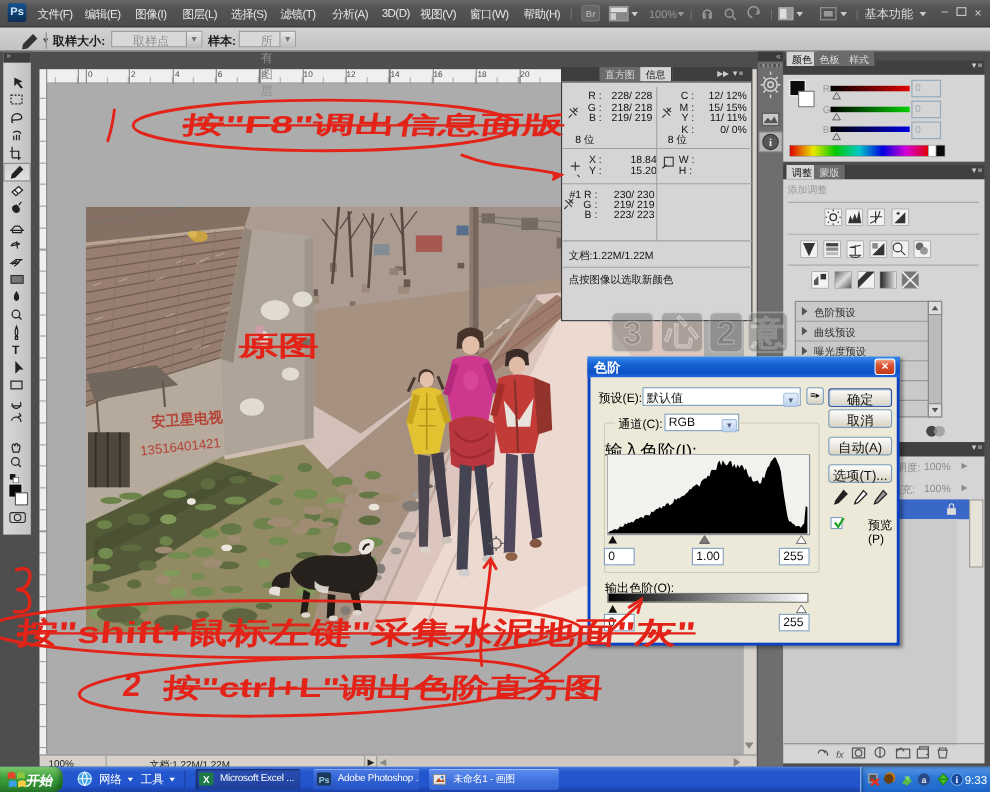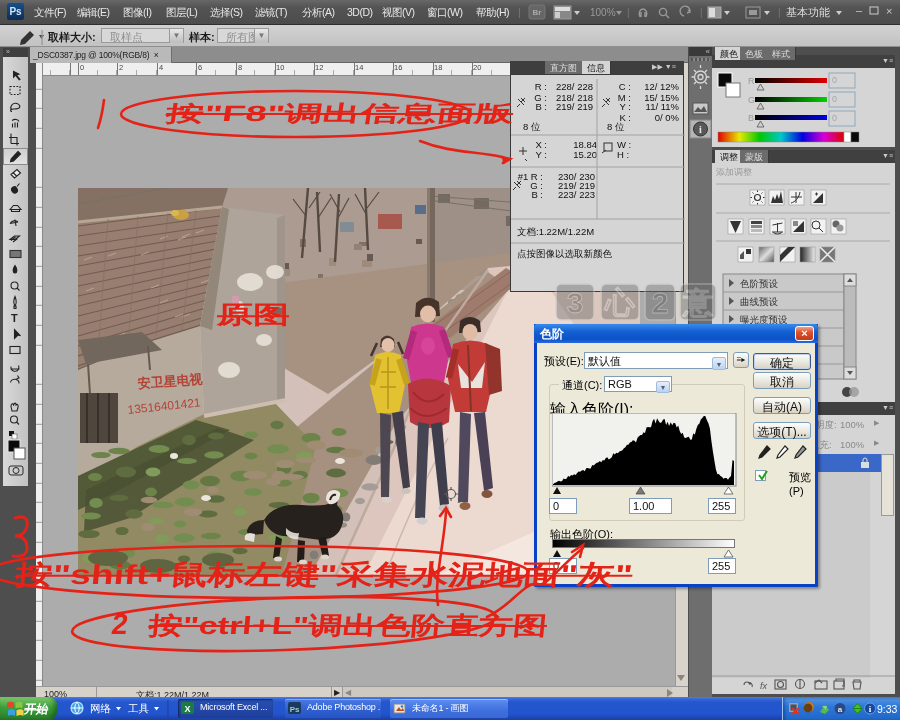--- a/index.html
+++ b/index.html
@@ -13,21 +13,21 @@
 #menubar{left:0;top:0;width:900px;height:25px;
 background:linear-gradient(#686868,#545454 30%,#4c4c4c);border-bottom:1px solid #2e2e2e;}
 #menubar .mi{position:absolute;top:6px;font-size:10.5px;color:#e7e7e7;letter-spacing:-0.5px;}
 #pslogo{position:absolute;left:7px;top:3px;width:17px;height:17px;background:linear-gradient(#15508c,#0c2e55);
 color:#cfe6f9;font-size:10px;font-weight:bold;text-align:center;line-height:17px;border-radius:2px;}
 
 #optbar{left:0;top:25px;width:900px;height:22px;background:linear-gradient(#d2d2d2,#c2c2c2);
 border-bottom:1px solid #8f8f8f;}
 .optlbl{position:absolute;top:5px;font-size:11px;color:#1c1c1c;font-weight:bold;}
 .optdd{position:absolute;top:3px;height:15px;background:#d8d8d8;border:1px solid #9a9a9a;
-font-size:11px;color:#8f8f8f;padding:1px 8px;}
+font-size:11px;color:#8f8f8f;padding:1px 19px;}
 .optdd .db{position:absolute;right:0;top:0;width:14px;height:14px;background:linear-gradient(#e8e8e8,#bdbdbd);
 border-left:1px solid #9a9a9a;color:#777;font-size:8px;text-align:center;line-height:14px;}
 
 #tabbar{left:0;top:47px;width:688px;height:16px;background:#8d8d8d;border-bottom:1px solid #666;}
 #doctab{position:absolute;left:30px;top:0;width:142px;height:16px;background:#b9b9b9;
 border-right:1px solid #6e6e6e;font-size:8.5px;color:#222;padding:3px 3px;white-space:nowrap;overflow:hidden;letter-spacing:-0.2px;}
 
 #toolcol{left:0;top:47px;width:30px;height:639px;background:#4e4e4e;}
 #toolbox{position:absolute;left:3px;top:1px;width:25px;height:438px;background:linear-gradient(90deg,#d8d8d8,#c2c2c2);}
 #toolhead{position:absolute;left:3px;top:1px;width:25px;height:9px;background:#3f3f3f;color:#bbb;font-size:7px;line-height:8px;padding-left:3px;}
@@ -449,24 +449,20 @@
     <svg class="abs" style="left:10px;top:2px" width="36" height="18">
       <path d="M20 4 l4 4 -9 9 -5 1 1 -5 z" fill="#333"></path>
       <path d="M29 8 l5 0 -2.5 4 z" fill="#444"></path>
     </svg>
     <span style="position:absolute;left:40px;top:3px;color:#999">|</span>
     <span class="optlbl" style="left:48px">取样大小:</span>
     <div class="optdd" style="left:101px;width:83px">取样点<span class="db">▼</span></div>
     <span class="optlbl" style="left:189px">样本:</span>
     <div class="optdd" style="left:217px;width:52px">所有图层<span class="db">▼</span></div>
   </div>
-  <div class="abs" id="tabbar">
-    <div style="position:absolute;left:0;top:0;width:30px;height:16px;background:#3f3f3f;color:#bbb;font-size:8px;padding:1px 3px">»</div>
-    <div id="doctab">_DSC0387.jpg @ 100%(RGB/8)&nbsp;&nbsp;×</div>
-  </div>
   <div class="abs" id="toolcol">
     <div id="toolbox"></div>
     <div id="toolhead">»</div>
     <div class="abs" style="left:3px;top:101px;width:25px;height:17px;border:1px solid #8a8a8a;background:linear-gradient(#cfcfcf,#e2e2e2);"></div>
     <svg class="abs" style="left:3px;top:20px" width="25" height="420">
       <g stroke="#222" fill="none" stroke-width="1.1">
         <g transform="translate(0,0.5)">
             <path d="M10 3 l0 8 2.5 -2.5 3.5 4.5 1.8 -1 -3.5 -4.3 3.2 -1 z" fill="#222" stroke="none"></path>
           </g>
         <g transform="translate(0,16.5)">
@@ -816,21 +812,21 @@
     </div>
     <span class="abs" style="left:13px;top:76px;font-size:16px">输入色阶(I):</span>
     <svg class="abs" style="left:15px;top:89px" width="185" height="90">
       <rect x="0" y="0" width="184" height="73" fill="#f1f1ee" stroke="#828790"></rect>
       <polygon points="0,71 0.0,70.2 1.5,68.9 3.0,68.6 4.5,67.5 6.0,66.8 7.5,67.5 9.1,67.0 10.6,64.4 12.1,65.2 13.6,64.6 15.1,62.0 16.6,62.7 18.1,61.1 19.6,61.4 21.1,60.3 22.6,60.9 24.1,58.9 25.6,57.5 27.1,57.8 28.7,56.5 30.2,56.0 31.7,57.2 33.2,54.3 34.7,54.1 36.2,54.4 37.7,54.6 39.2,51.0 40.7,51.6 42.2,50.0 43.7,48.7 45.2,48.5 46.8,47.0 48.3,48.2 49.8,45.9 51.3,46.5 52.8,43.9 54.3,43.3 55.8,45.5 57.3,44.4 58.8,43.2 60.3,39.2 61.8,40.5 63.3,38.7 64.9,39.2 66.4,37.4 67.9,37.0 69.4,36.3 70.9,34.3 72.4,33.3 73.9,30.8 75.4,30.8 76.9,28.6 78.4,27.9 79.9,26.2 81.5,26.8 83.0,28.5 84.5,23.8 86.0,22.2 87.5,21.1 89.0,21.0 90.5,18.2 92.0,19.1 93.5,13.5 95.0,13.1 96.5,13.2 98.0,13.3 99.6,7.0 101.1,4.7 102.6,9.4 104.1,4.3 105.6,7.1 107.1,9.1 108.6,8.3 110.1,5.4 111.6,5.0 113.1,10.9 114.6,7.7 116.1,12.0 117.7,8.2 119.2,11.2 120.7,8.8 122.2,9.3 123.7,13.5 125.2,11.6 126.7,16.9 128.2,20.0 129.7,18.7 131.2,23.6 132.7,23.9 134.2,23.3 135.8,22.8 137.3,25.8 138.8,25.4 140.3,19.3 141.8,20.8 143.3,15.0 144.8,10.9 146.3,9.7 147.8,5.5 149.3,3.9 150.8,1.9 152.3,2.1 153.8,6.0 155.4,9.3 156.9,14.6 158.4,27.1 159.9,37.5 161.4,46.7 162.9,55.5 164.4,60.2 165.9,60.0 167.4,62.0 168.9,62.7 170.4,64.7 171.9,64.1 173.5,64.1 175.0,65.8 176.5,63.6 178.0,62.0 179.5,46.0 181.0,47.1 181,71" fill="#000" transform="translate(1,1)"></polygon>
       <path d="M1 81 l8 0 -4 -7 z" fill="#111"></path>
       <path d="M84 81 l9 0 -4.5 -7 z" fill="#7a7a7a" stroke="#444" stroke-width=".7"></path>
       <path d="M172 81 l9 0 -4.5 -7 z" fill="#fff" stroke="#555" stroke-width=".8"></path>
     </svg>
     <div class="xpbox" style="left:12px;top:174px;width:28px;height:16px">0</div>
-    <div class="xpbox" style="left:92px;top:174px;width:43px;height:16px">1.00</div>
+    <div class="xpbox" style="left:92px;top:174px;width:29px;height:16px">1.00</div>
     <div class="xpbox" style="left:171px;top:174px;width:28px;height:16px">255</div>
     <span class="abs" style="left:13px;top:203px;font-size:11px">输出色阶(O):</span>
     <div class="abs" style="left:15px;top:215px;width:183px;height:9px;background:linear-gradient(90deg,#000,#fff);border:1px solid #777"></div>
     <svg class="abs" style="left:15px;top:224px" width="185" height="10">
       <path d="M1 9 l8 0 -4 -7 z" fill="#111"></path>
       <path d="M172 9 l9 0 -4.5 -7 z" fill="#fff" stroke="#555" stroke-width=".8"></path>
     </svg>
     <div class="xpbox" style="left:12px;top:234px;width:28px;height:16px">0</div>
     <div class="xpbox" style="left:171px;top:234px;width:28px;height:16px">255</div>
     <div class="xpbtn" style="left:216px;top:29px;width:58px;height:17px;border:1px solid #39599b;box-shadow:0 0 0 1px #bcd2ee inset">确定</div>

